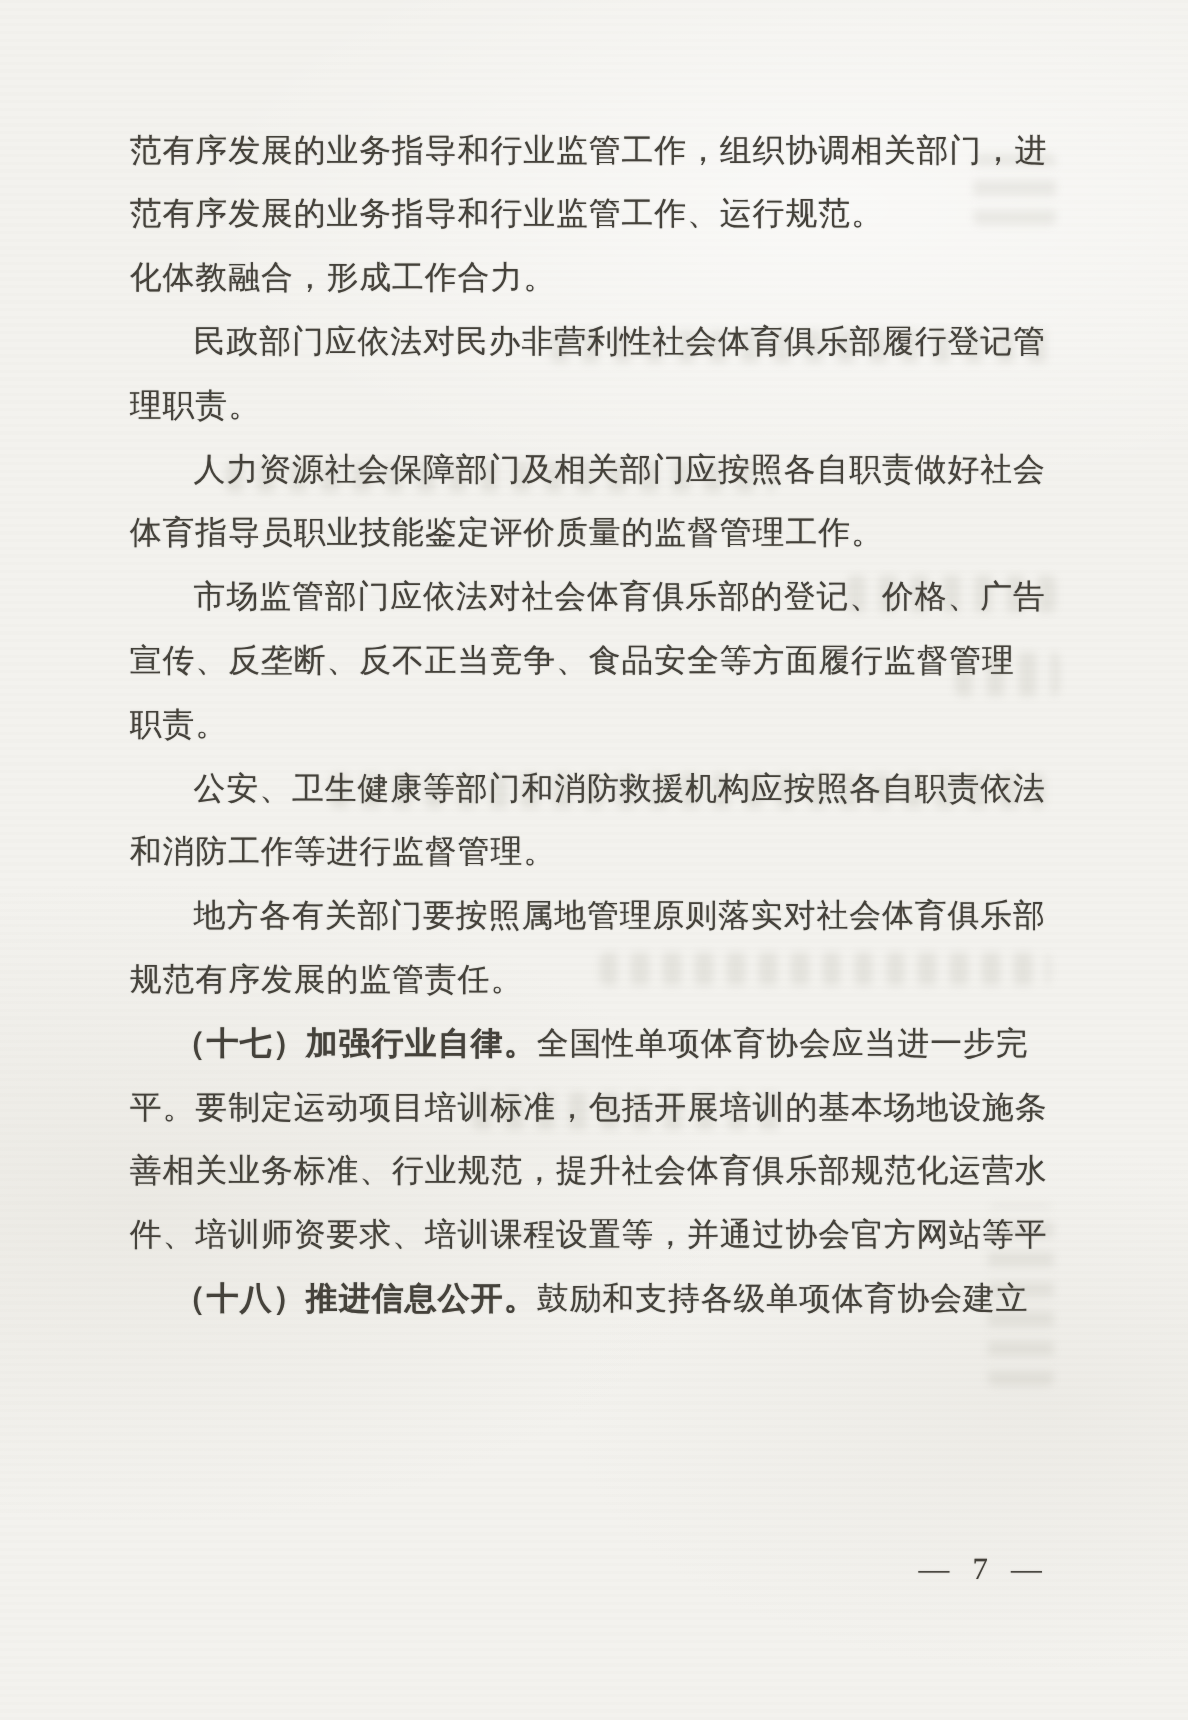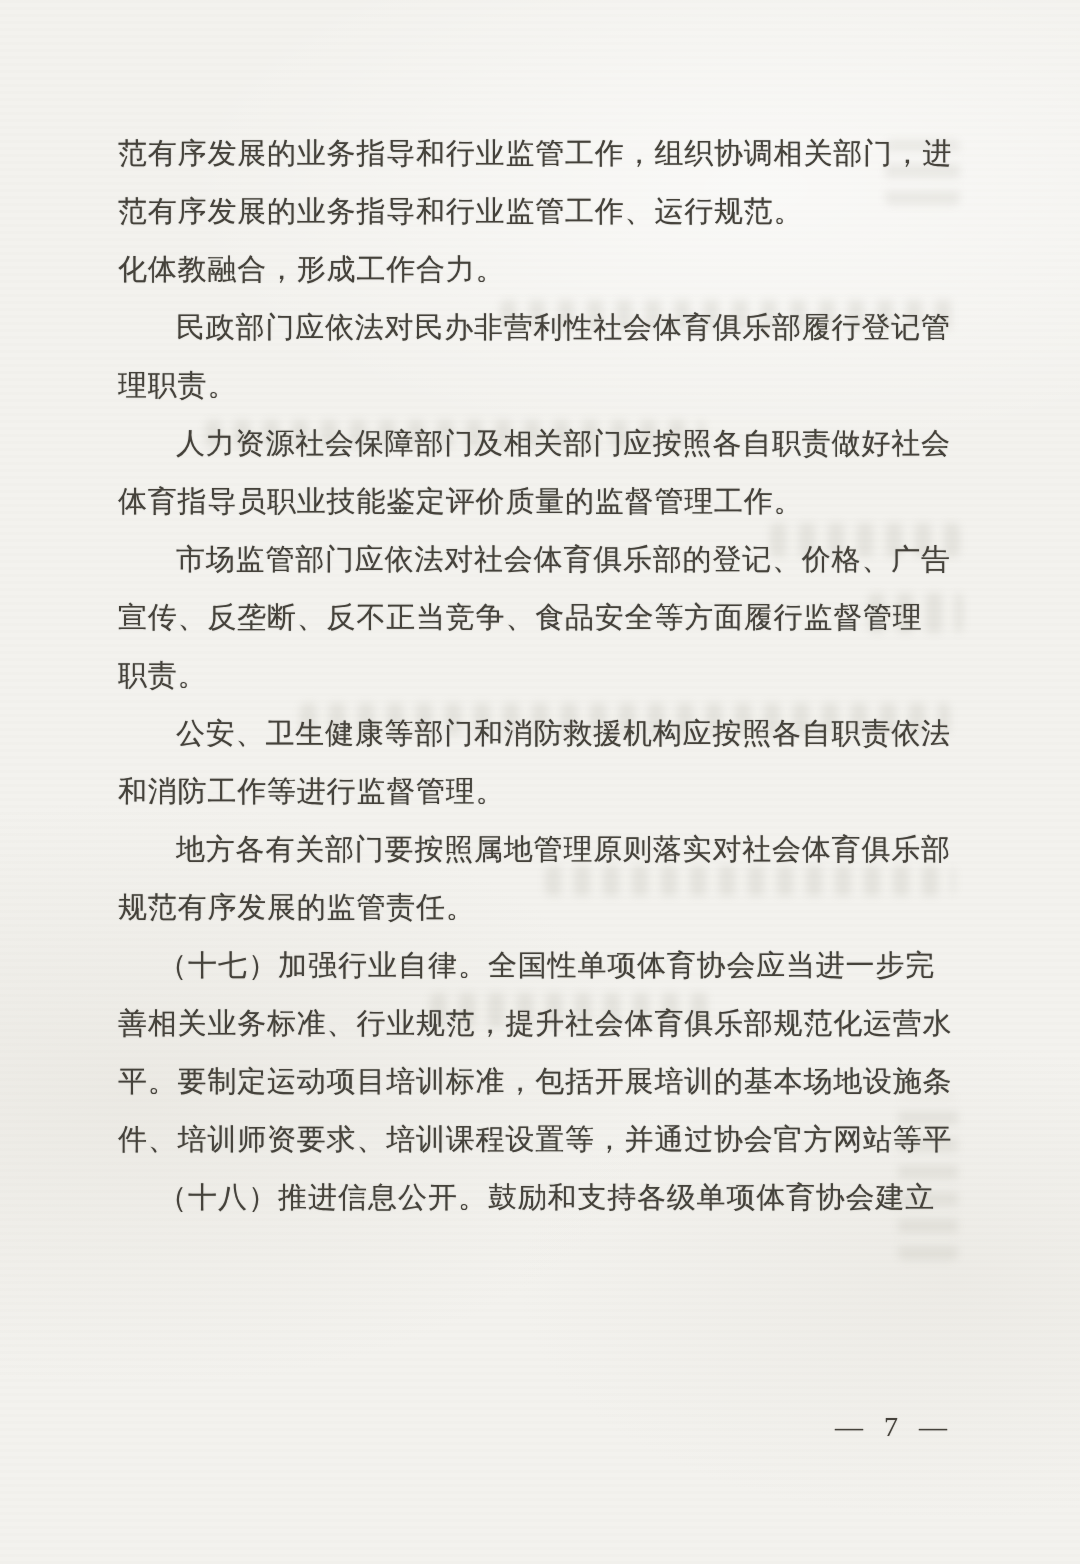--- a/index.html
+++ b/index.html
@@ -26,32 +26,32 @@
   .ghost{
     position:absolute;pointer-events:none;
     filter:blur(4px);opacity:.28;
     background:repeating-linear-gradient(90deg, rgba(147,145,130,.55) 0 16px, transparent 16px 29px);
     border-radius:6px;
   }
   .ghost.v{
     background:repeating-linear-gradient(0deg, rgba(147,145,130,.5) 0 14px, transparent 14px 27px);
   }
   .content{
-    position:absolute;left:118px;top:124px;width:852px;
+    position:absolute;left:118px;top:108px;width:852px;
   }
   .line{
     height:58px;line-height:58px;
     font-size:29px;letter-spacing:.8px;
     color:var(--ink);
     white-space:nowrap;
     text-shadow:0 0 1.3px rgba(70,67,60,.48);
   }
   .line.indent{text-indent:58px;}
   .line.indent-paren{text-indent:40px;}
-  .bold{font-weight:400;letter-spacing:1px;}
+  .bold{font-weight:700;letter-spacing:1px;}
   .page-number{
     position:absolute;top:1398px;right:126px;
     height:58px;line-height:58px;
     font-size:28px;letter-spacing:7px;
     color:var(--ink);
     text-shadow:0 0 1.3px rgba(70,67,60,.45);
     white-space:nowrap;
   }
 </style>
 </head>
@@ -78,19 +78,19 @@
     <div class="line indent">人力资源社会保障部门及相关部门应按照各自职责做好社会</div>
     <div class="line">体育指导员职业技能鉴定评价质量的监督管理工作。</div>
     <div class="line indent">市场监管部门应依法对社会体育俱乐部的登记、价格、广告</div>
     <div class="line">宣传、反垄断、反不正当竞争、食品安全等方面履行监督管理</div>
     <div class="line">职责。</div>
     <div class="line indent">公安、卫生健康等部门和消防救援机构应按照各自职责依法</div>
     <div class="line">和消防工作等进行监督管理。</div>
     <div class="line indent">地方各有关部门要按照属地管理原则落实对社会体育俱乐部</div>
     <div class="line">规范有序发展的监管责任。</div>
     <div class="line indent-paren"><span class="bold">（十七）加强行业自律。</span>全国性单项体育协会应当进一步完</div>
+    <div class="line">平。要制定运动项目培训标准，包括开展培训的基本场地设施条</div>
     <div class="line">善相关业务标准、行业规范，提升社会体育俱乐部规范化运营水</div>
-    <div class="line">平。要制定运动项目培训标准，包括开展培训的基本场地设施条</div>
     <div class="line">件、培训师资要求、培训课程设置等，并通过协会官方网站等平</div>
     <div class="line indent-paren"><span class="bold">（十八）推进信息公开。</span>鼓励和支持各级单项体育协会建立</div>
   </div>
 
 <div class="page-number">— 7 —</div>
 
 </body></html>

